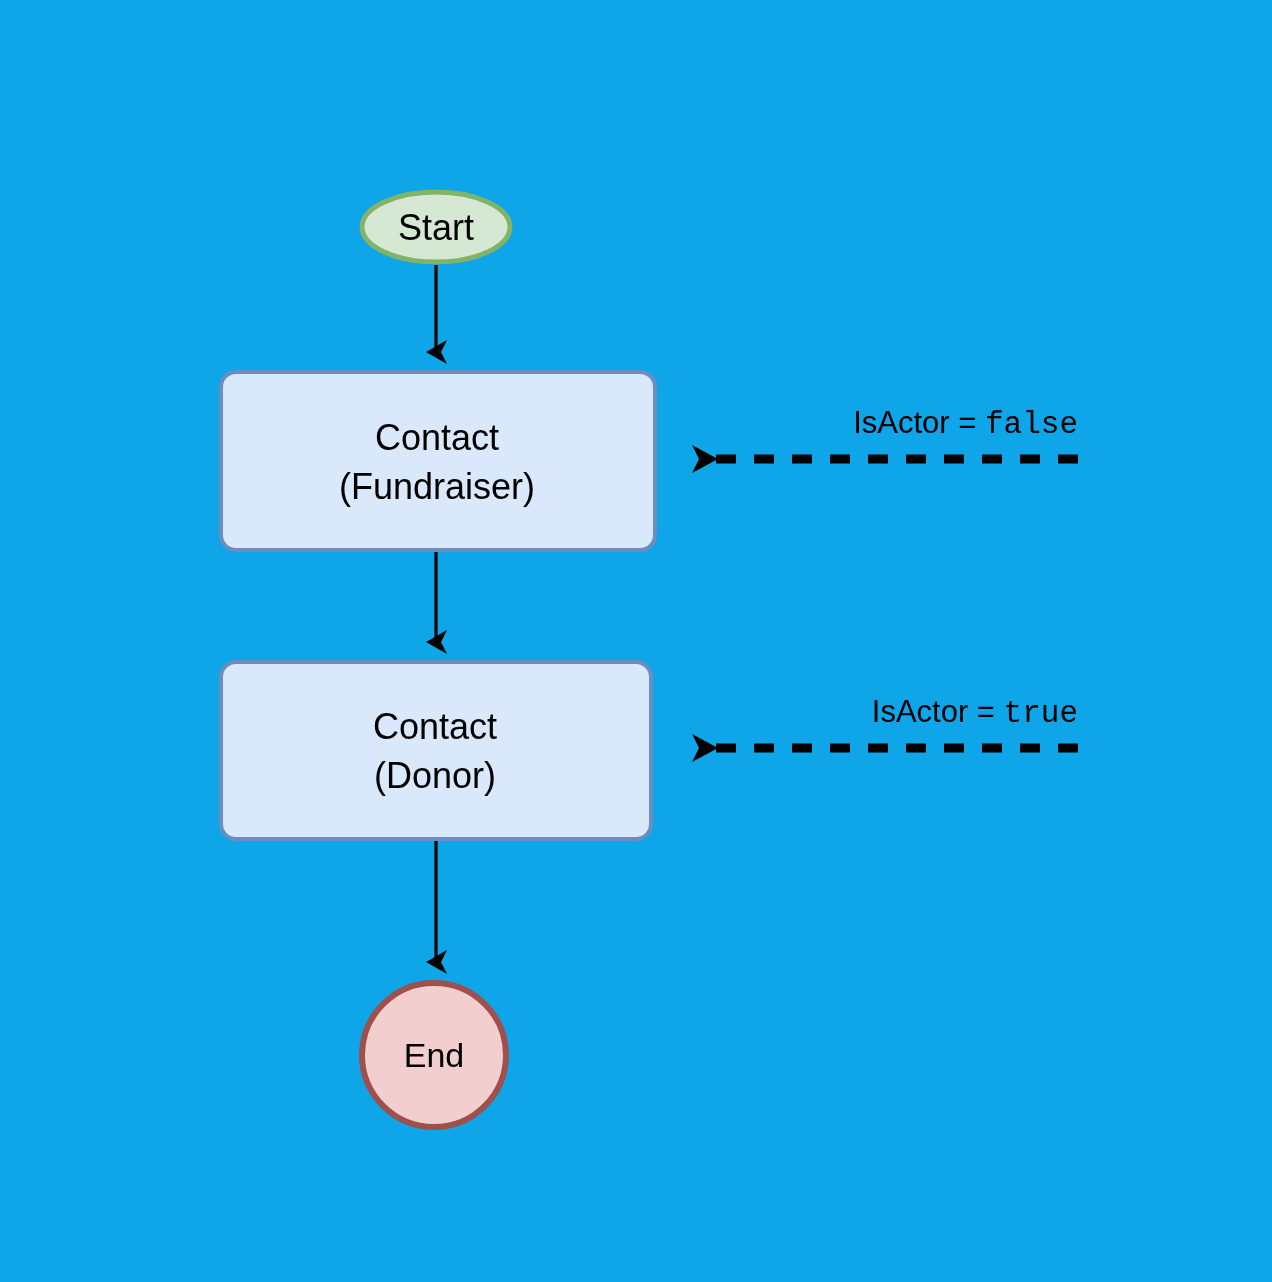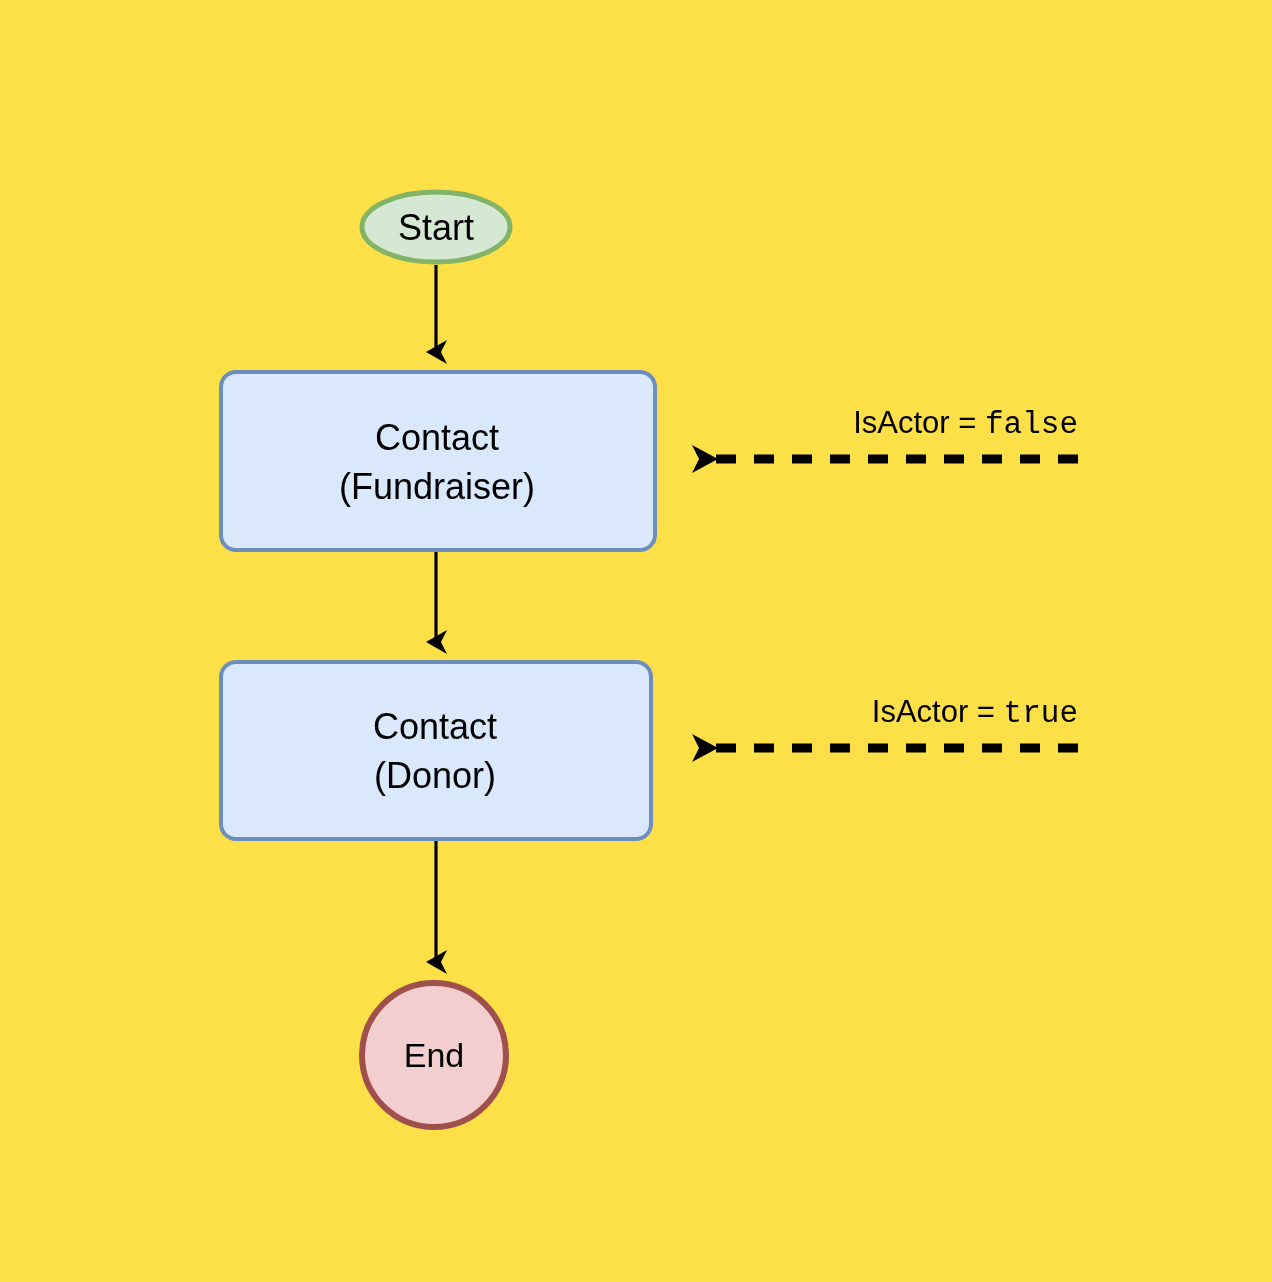--- a/index.html
+++ b/index.html
@@ -11,21 +11,21 @@
     width: 1272px;
     height: 1282px;
     font-family: "Liberation Sans", sans-serif;
     -webkit-font-smoothing: antialiased;
   }
   #diagram-canvas {
     position: relative;
     width: 1272px;
     height: 1282px;
     overflow: hidden;
-    background: #fde047;
+    background: #0ea5e9;
   }
   #diagram-svg {
     position: absolute;
     left: 0;
     top: 0;
   }
   .node-label {
     font-family: "Liberation Sans", sans-serif;
     fill: #000000;
     text-anchor: middle;

